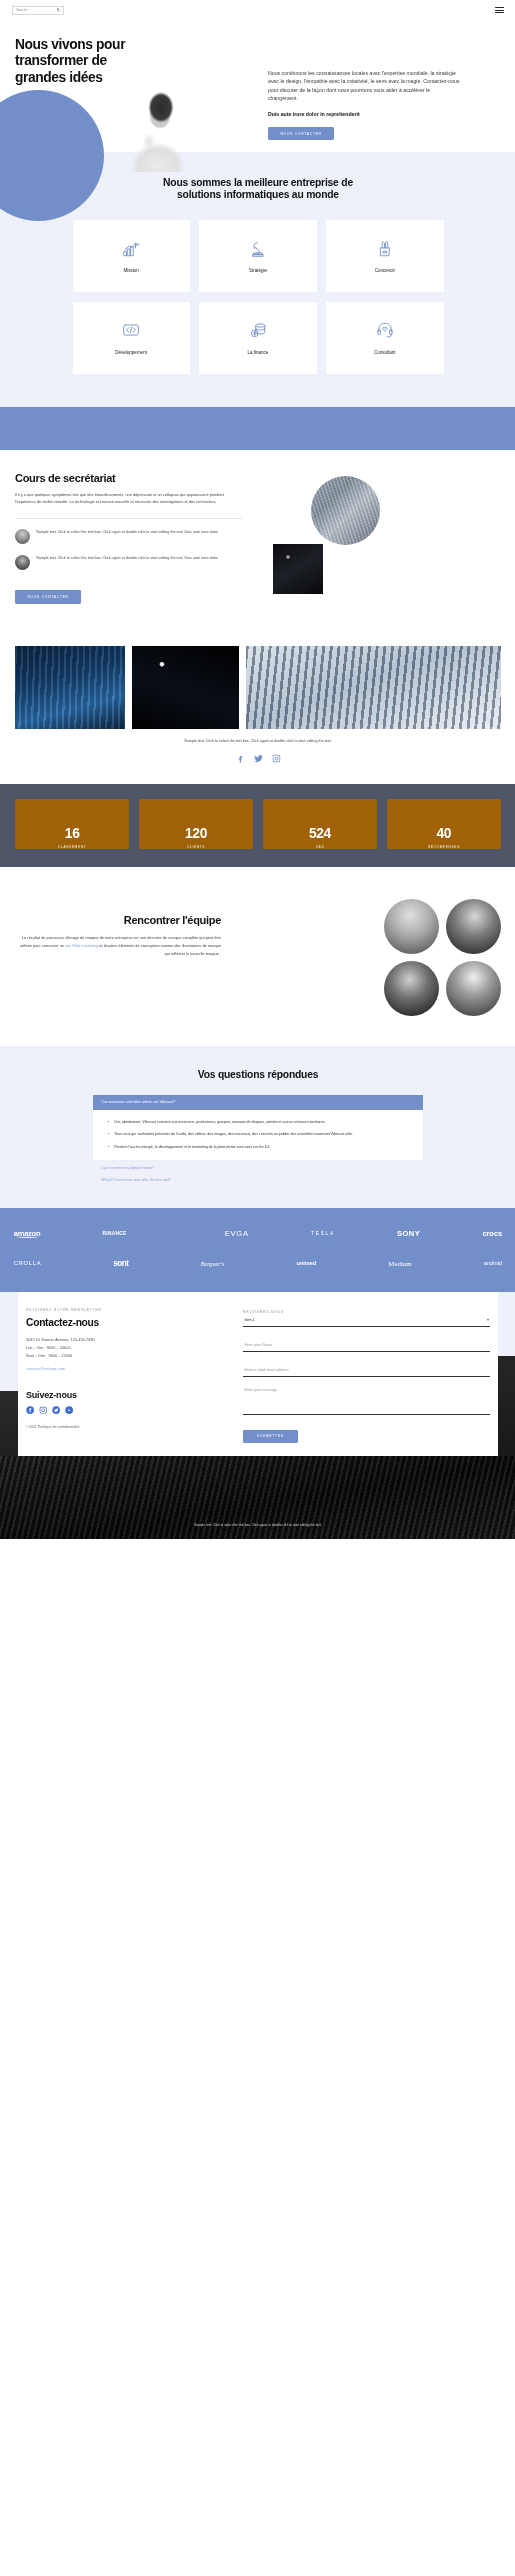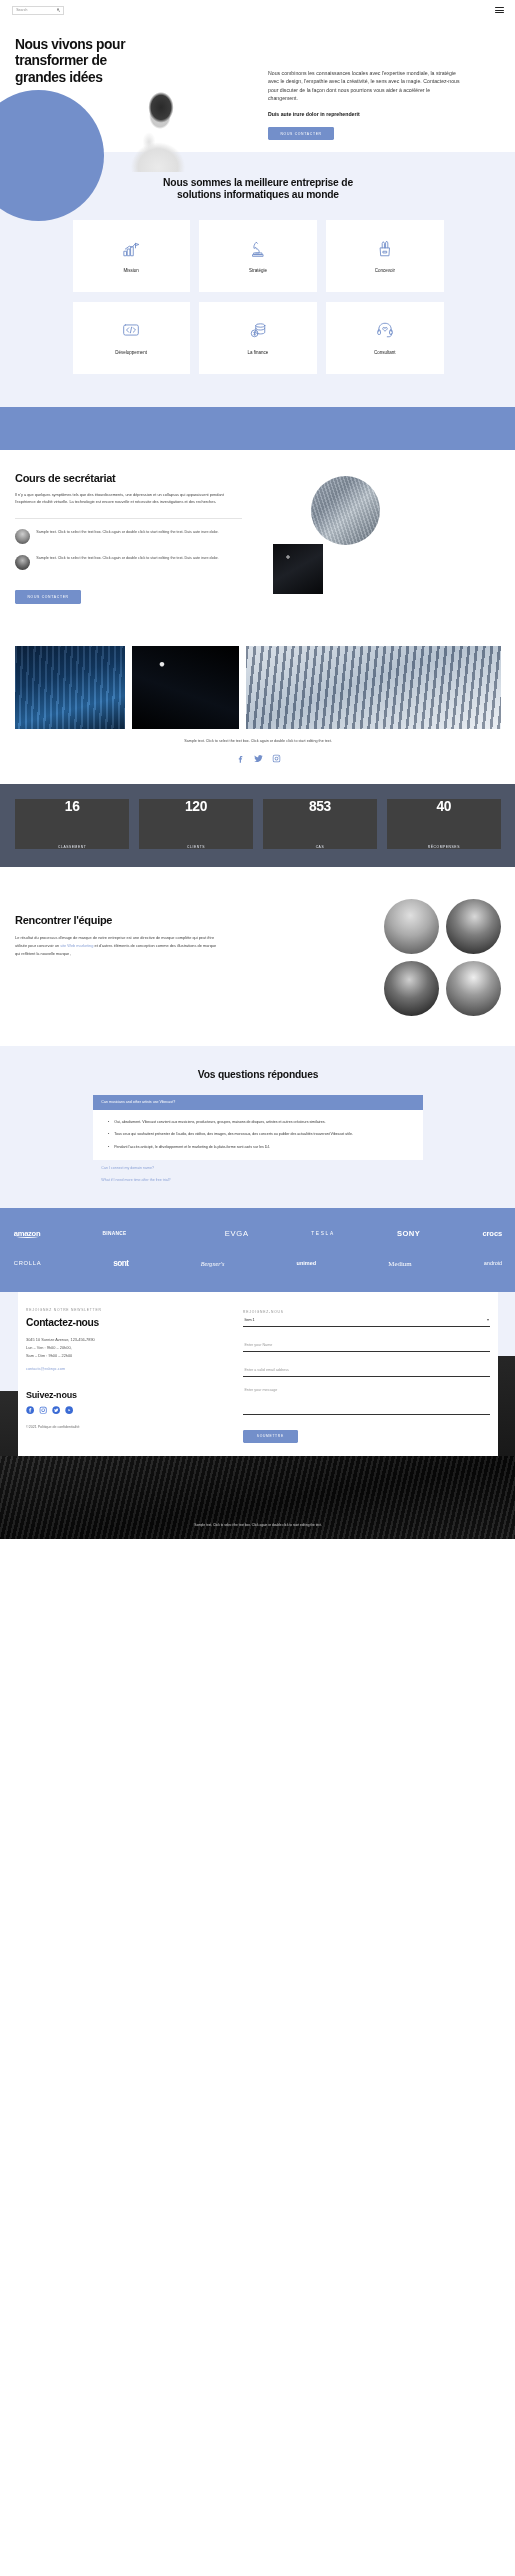--- a/index.html
+++ b/index.html
@@ -140,28 +140,28 @@
     linear-gradient(200deg,#000 0%,#0a0f17 55%,#000 100%);}
   .g3 { flex:1; height:83px; background:linear-gradient(160deg,#cfd8e2 0%,#9fb0c2 45%,#e6ebf1 100%); position:relative; overflow:hidden;}
   .g3:after{content:"";position:absolute;inset:0;background:repeating-linear-gradient(96deg,rgba(30,45,70,.45) 0 2.8px,rgba(255,255,255,.25) 2.8px 7.6px);}
   .gallery-caption { text-align:center; font-size:3.7px; line-height:1.9; color:#4a4a4a; margin-top:9px; }
   .socials { display:flex; justify-content:center; gap:9px; margin-top:9px; }
   .socials svg { width:9px; height:9px; fill:#738fca; cursor:pointer; }
 
   
   .stats { background:#4e5668; padding:15px 15px 18px; }
   .stats-row { display:grid; grid-template-columns:repeat(4,1fr); gap:9.6px; }
-  .stat { background:#404040; height:50px; display:flex; flex-direction:column;
-          align-items:center; justify-content:space-between; gap:3.4px; }
+  .stat { background:#a16207; height:50px; display:flex; flex-direction:column;
+          align-items:center; justify-content:flex-end; gap:3.4px; }
   .stat-num { font-size:13.8px; font-weight:700; color:#fff; letter-spacing:-0.3px; }
   .stat-lab { font-size:3.3px; letter-spacing:0.6px; color:#e9edf6; text-transform:uppercase; }
 
   
   .team { background:#fff; padding:32px 15px 30px; display:flex; gap:12.4px; }
-  .team-left { width:206px; padding-top:15px; }
+  .team-left { width:206px; padding-top:15px;text-align:right; }
   .team-title { font-size:11px; font-weight:700; letter-spacing:-0.3px; line-height:1.2; color:#111; margin-bottom:7.6px; }
   .team-copy { font-size:3.9px; line-height:1.95; color:#3f3f3f; }
   .team-copy a { color:#8ba2d6; text-decoration:none; }
   .team-right { flex:1; display:grid; grid-template-columns:repeat(2,55px); gap:6.9px; justify-content:end; }
   .tmember { width:55px; height:55px; border-radius:50%; overflow:hidden; filter:grayscale(1); cursor:pointer; }
   .m1 { background:radial-gradient(circle at 48% 30%, #e8dfd4 0%, #b9a893 42%, #4d4239 100%); }
   .m2 { background:radial-gradient(circle at 52% 32%, #d8d8d8 0%, #7d7d7d 40%, #141414 100%); }
   .m3 { background:radial-gradient(circle at 46% 34%, #cfcfcf 0%, #6f6f6f 40%, #0c0c0c 100%); }
   .m4 { background:radial-gradient(circle at 50% 30%, #efefef 0%, #9a9a9a 38%, #2c2c2c 100%); }
 
@@ -425,21 +425,21 @@
     <div class="stats-row">
       <div class="stat">
         <span class="stat-num">16</span>
         <span class="stat-lab">CLASSEMENT</span>
       </div>
       <div class="stat">
         <span class="stat-num">120</span>
         <span class="stat-lab">CLIENTS</span>
       </div>
       <div class="stat">
-        <span class="stat-num">853</span>
+        <span class="stat-num">524</span>
         <span class="stat-lab">CAS</span>
       </div>
       <div class="stat">
         <span class="stat-num">40</span>
         <span class="stat-lab">RÉCOMPENSES</span>
       </div>
     </div>
   </section>
 
   <section class="team">

